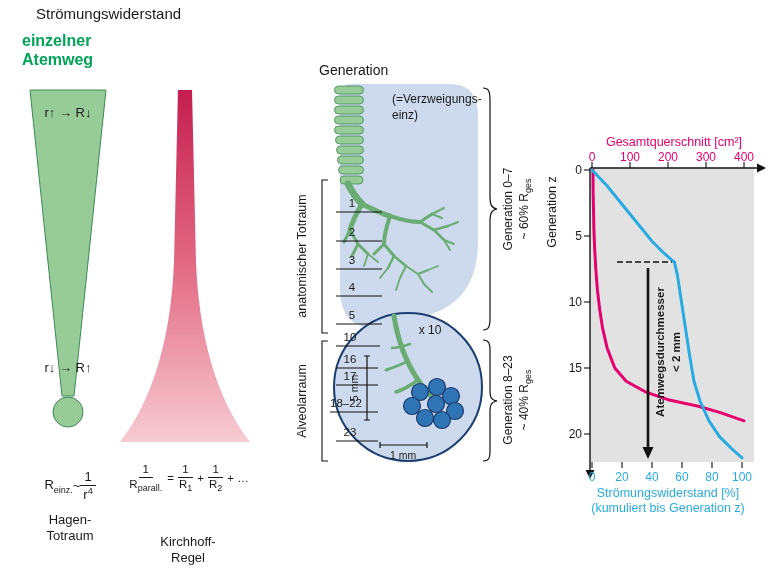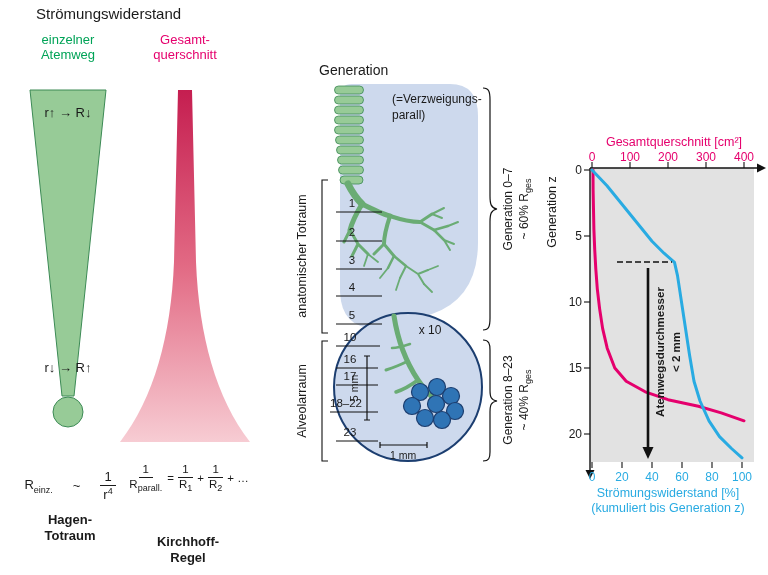--- a/index.html
+++ b/index.html
@@ -8,27 +8,27 @@
     --blue_fill:#cdd9ed; --navy:#1c3e70; --alveoli:#2f74b5; --cyan:#29abe2;
     --chart_bg:#e2e2e2; --ink:#1a1a1a;
   }
   *{margin:0;padding:0;box-sizing:border-box}
   body{font-family:"Liberation Sans",sans-serif;background:#fff;color:var(--ink)}
   .canvas{position:relative;width:768px;height:575px;background:#fff;overflow:hidden}
   .abs{position:absolute}
   svg{position:absolute;left:0;top:0}
   svg text{font-family:"Liberation Sans",sans-serif;fill:var(--ink)}
   .title{left:36px;top:5px;font-size:15px;font-weight:normal}
-  .panel-label{text-align:center;font-weight:normal;font-size:13px;line-height:1.18}
+  .panel-label{font-weight:bold;font-size:16px;line-height:1.18}
   .panel-label.green{color:var(--green)}
   .panel-label.magenta{color:var(--magenta)}
   .plain13{font-size:14px}
   .note{font-size:12px;line-height:1.3}
-  .law{text-align:center;font-weight:bold;font-size:13px;line-height:1.22}
-  .formula{display:flex;align-items:center;justify-content:center;gap:20px;font-size:13px}
+  .law{text-align:center;font-weight:normal;font-size:13px;line-height:1.22}
+  .formula{display:flex;align-items:center;justify-content:center;gap:0;font-size:13px}
   .formula.small{font-size:11.5px;gap:3px}
   .frac{display:inline-flex;flex-direction:column;align-items:center}
   .frac .num{padding:0 4px;border-bottom:1.2px solid var(--ink);line-height:1.2}
   .frac .den{line-height:1.2;padding:0 2px}
   .formula sub{font-size:9px}
   .formula sup{font-size:9px}
 </style>
 </head>
 <body>
 
@@ -219,30 +219,26 @@
     </g>
   </svg>
 
   <div class="abs title">Strömungswiderstand</div>
 
   <div class="abs panel-label green" style="left:22px;top:32px;width:92px">
     <div>einzelner</div>
     <div>Atemweg</div>
   </div>
 
-  <div class="abs panel-label magenta" style="left:131px;top:32px;width:108px">
-    <div>Gesamt-</div>
-    <div>querschnitt</div>
-  </div>
 
   <div class="abs plain13" style="left:319px;top:62px">Generation</div>
 
   <div class="abs note" style="left:392px;top:92px">
     <div>(=Verzweigungs-</div>
-    <div>parall)</div>
+    <div>einz)</div>
   </div>
 
   <div class="abs formula" style="left:14px;top:469px;width:112px">
     <span><span>R</span><sub>einz.</sub></span>
     <span>~</span>
     <span class="frac">
       <span class="num">1</span>
       <span class="den"><span>r</span><sup>4</sup></span>
     </span>
   </div>

